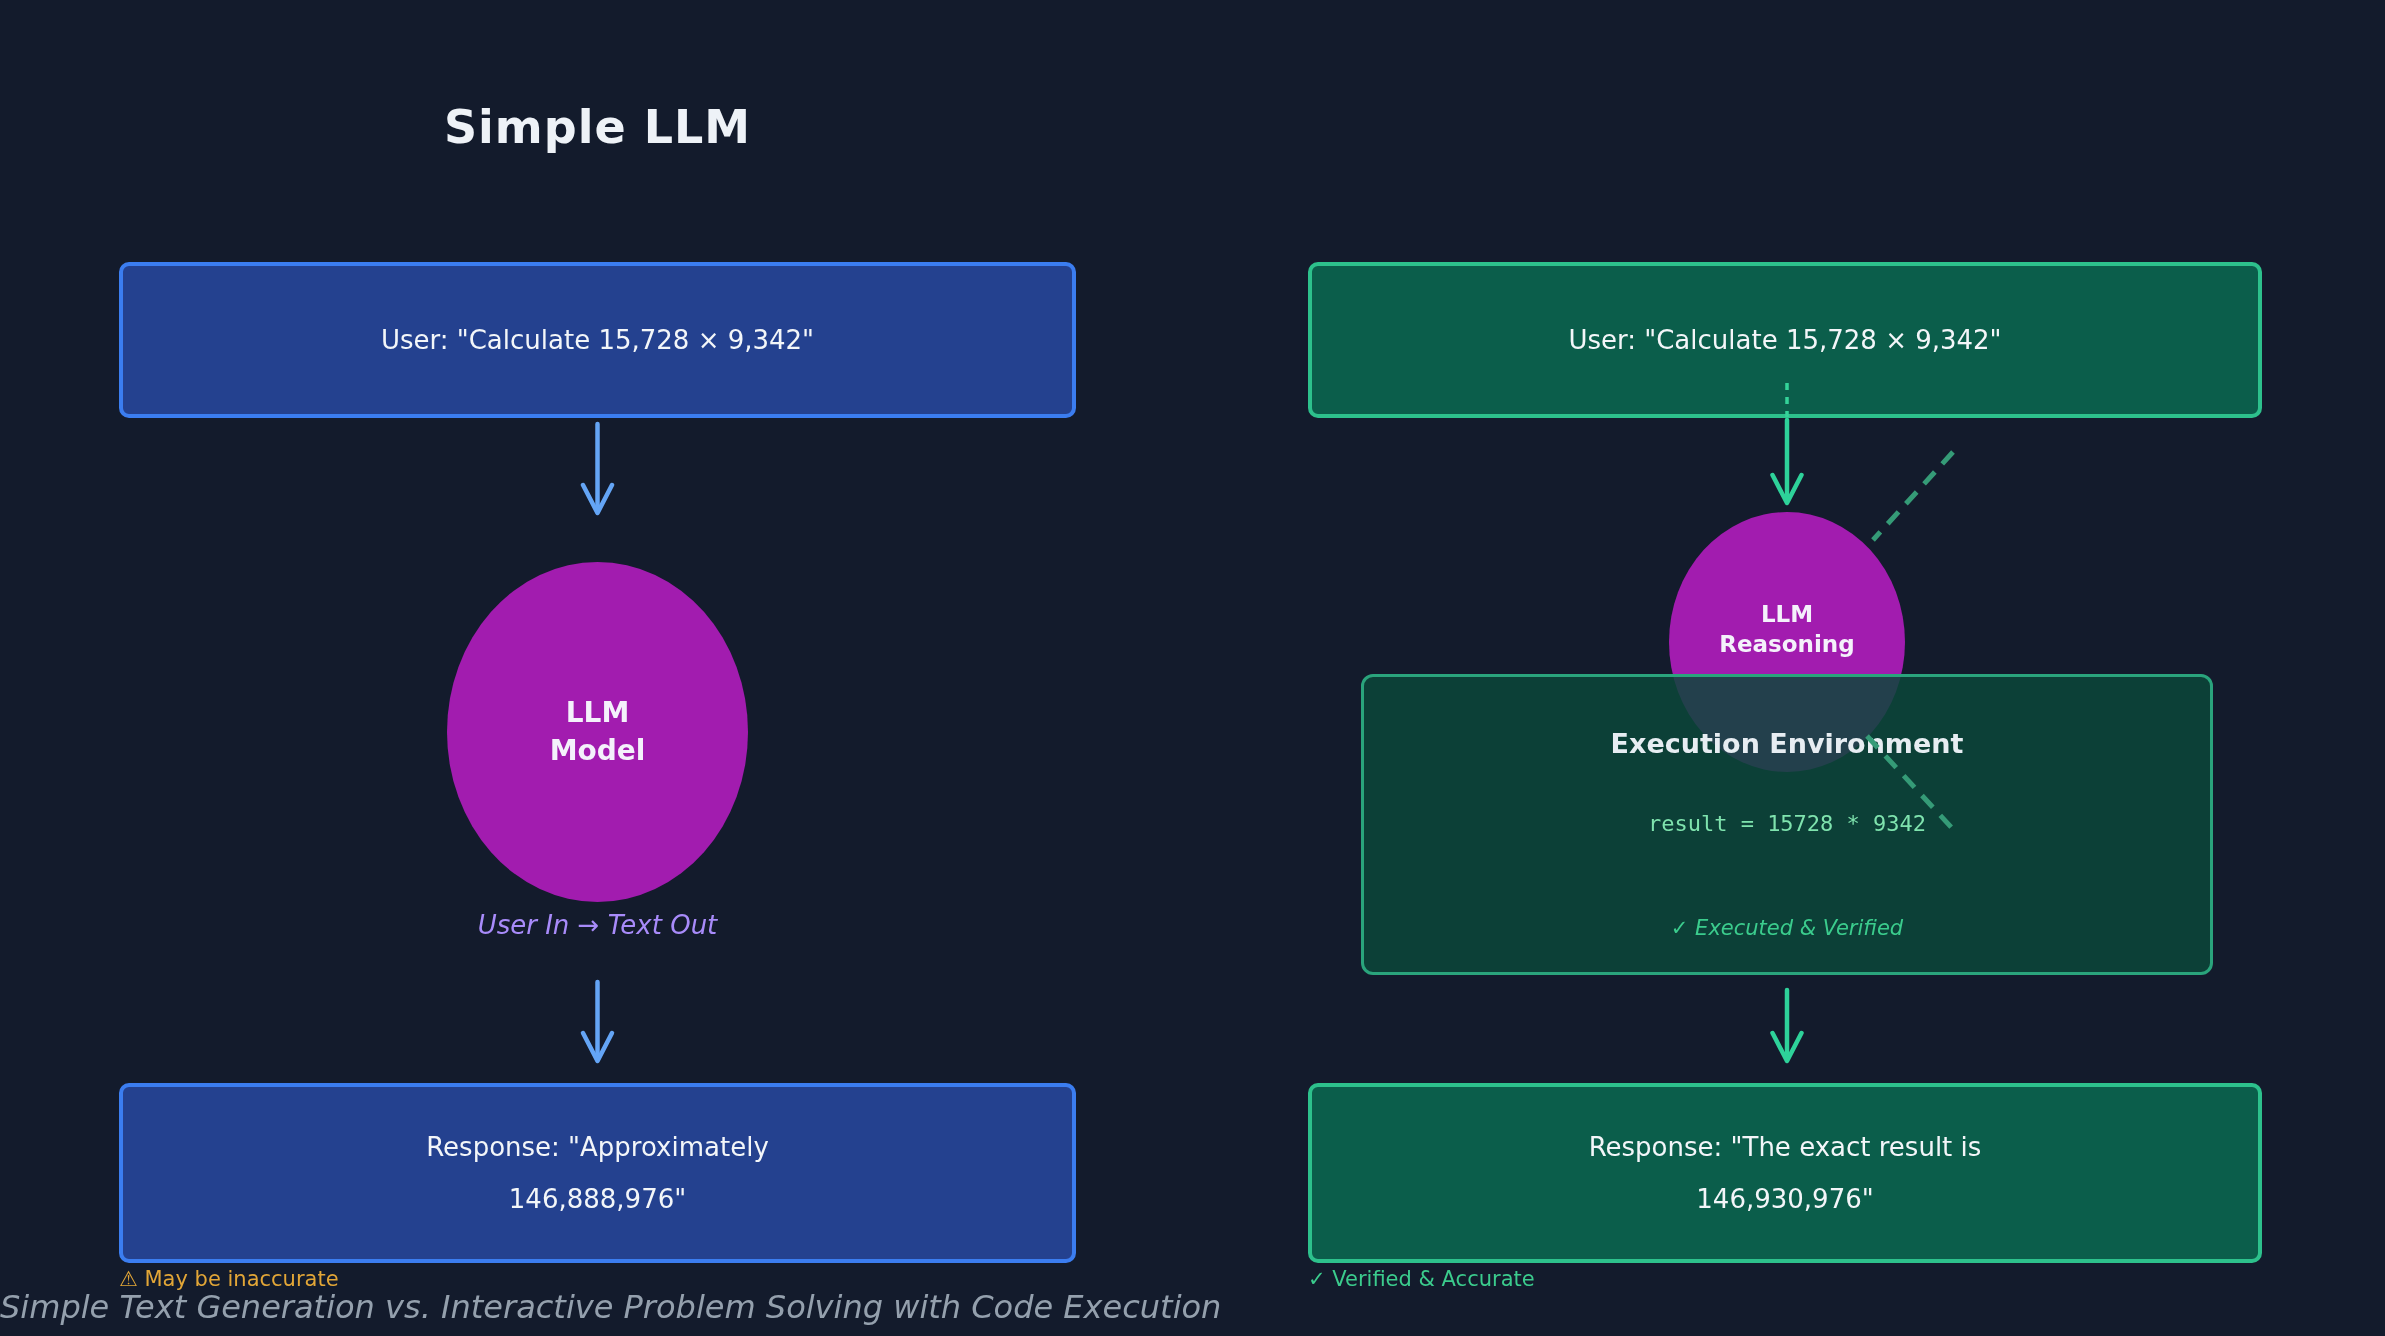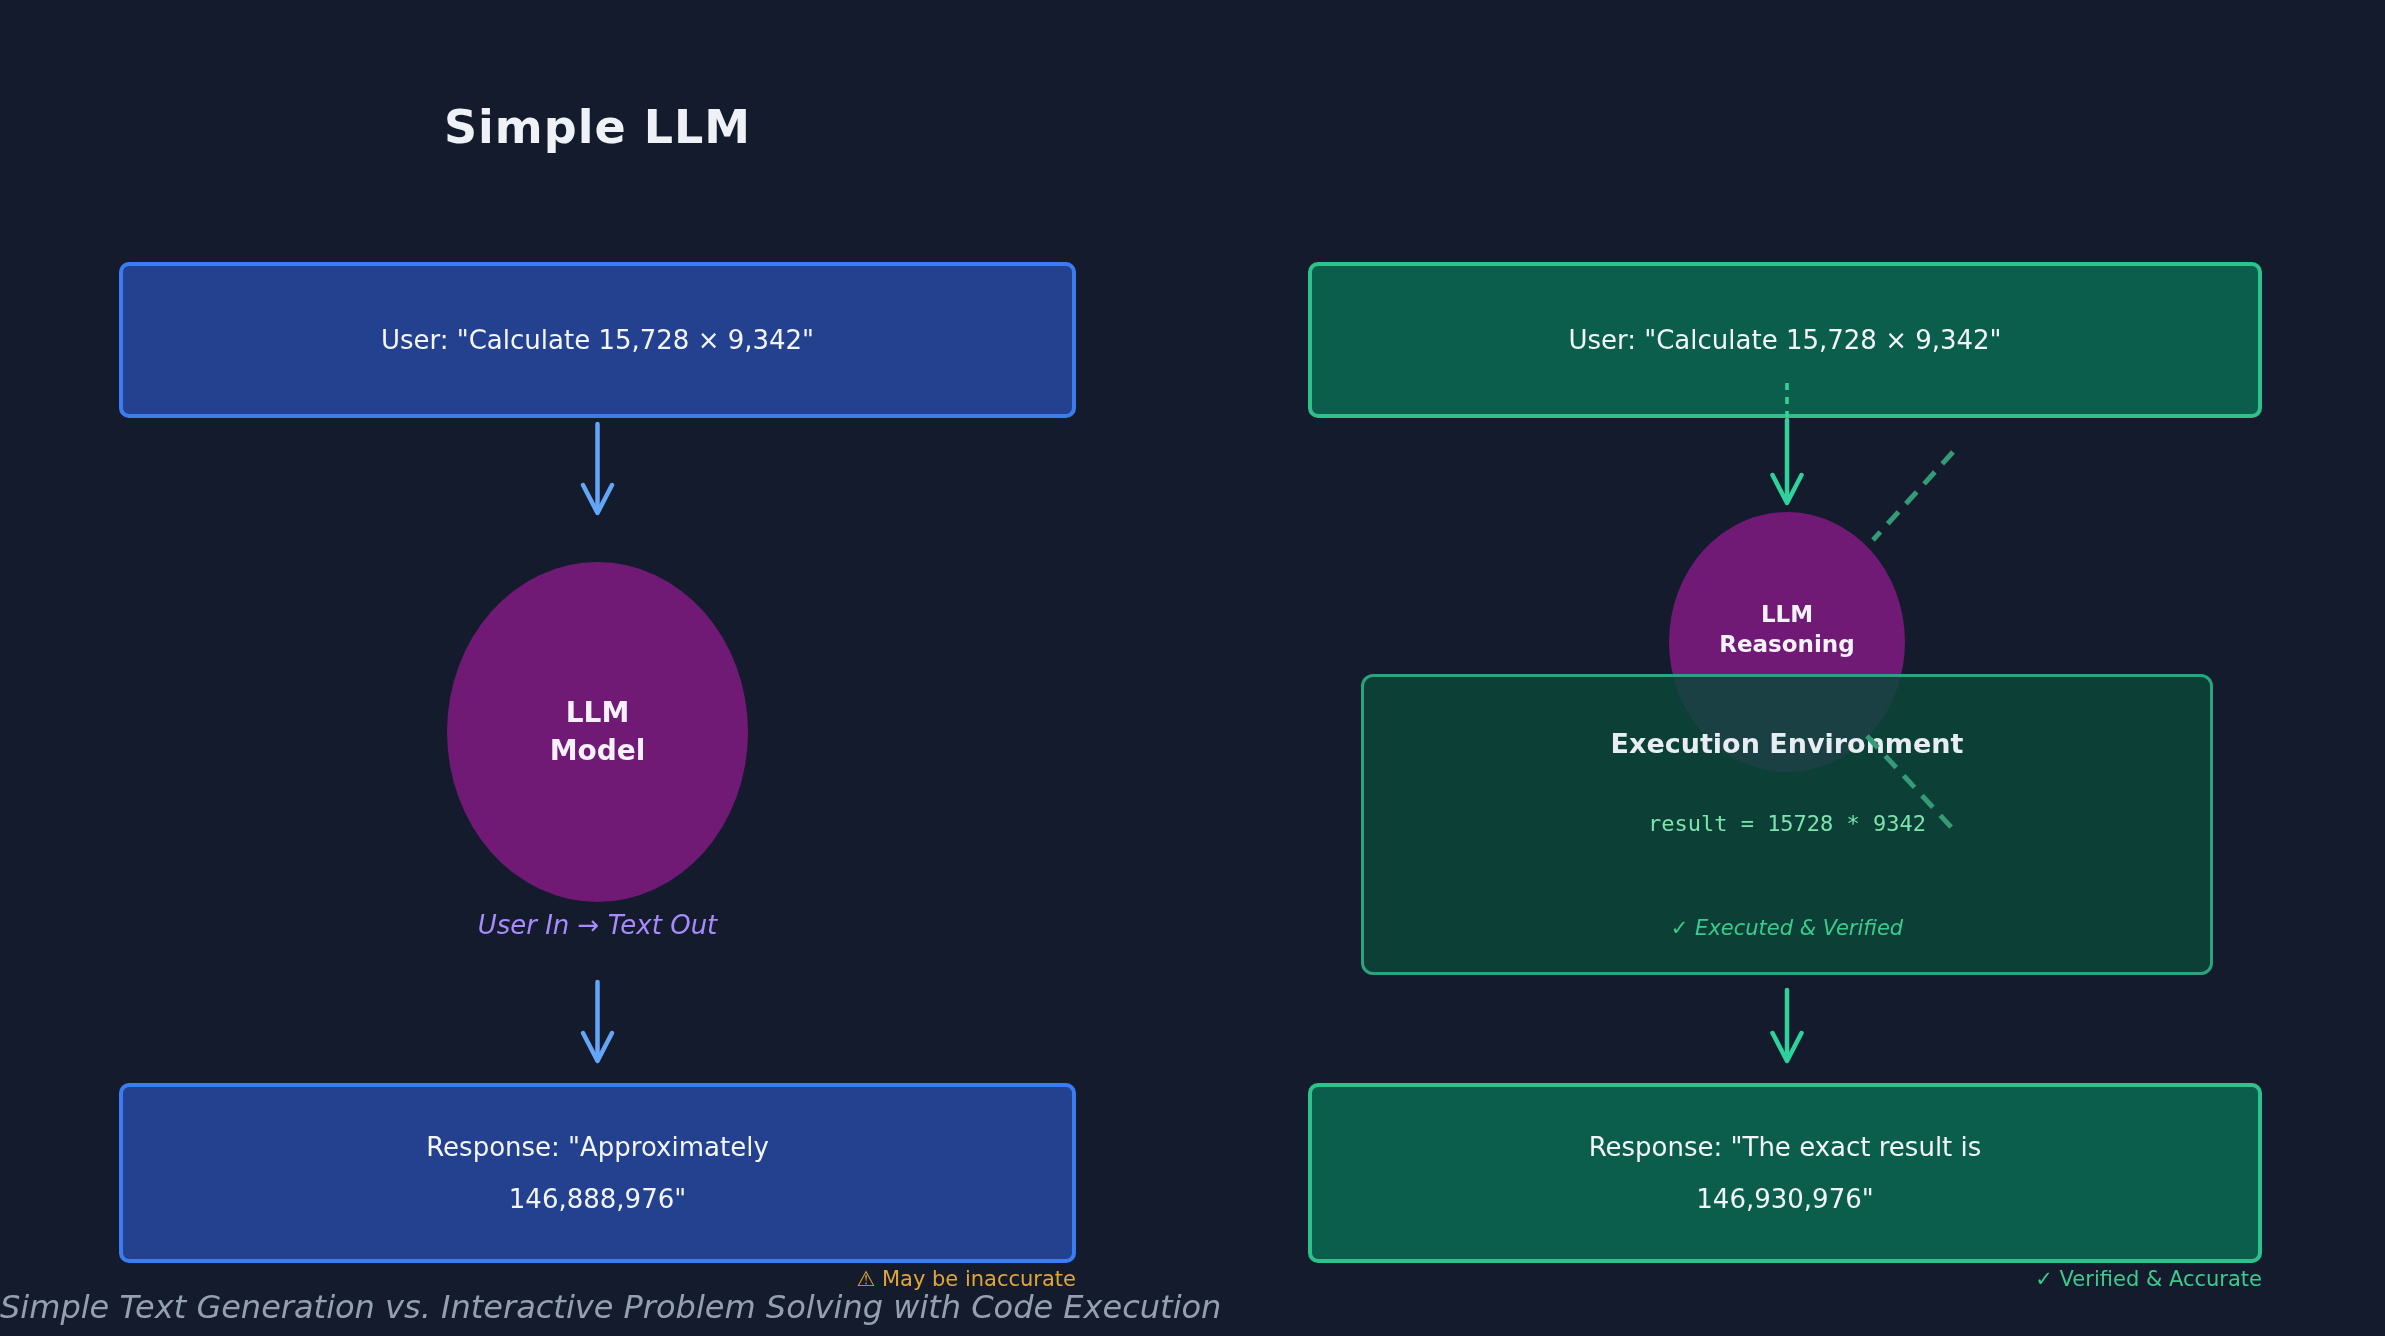--- a/index.html
+++ b/index.html
@@ -48,21 +48,21 @@
     background: #0b5e4b;
     border: 4px solid #2dc18c;
   }
   #user-box-left      { left: 119px;  top: 262px;  width: 957px; height: 156px; }
   #user-box-right     { left: 1308px; top: 262px;  width: 954px; height: 156px; }
   #response-box-left  { left: 119px;  top: 1083px; width: 957px; height: 180px; gap: 26px; line-height: 1; }
   #response-box-right { left: 1308px; top: 1083px; width: 954px; height: 180px; gap: 26px; line-height: 1; }
 
   .node-circle {
     border-radius: 50%;
-    background: #701a75;
+    background: #a21caf;
     display: flex;
     flex-direction: column;
     align-items: center;
     justify-content: center;
     text-align: right;
     font-weight: bold;
     color: #f4f1fb;
   }
   #llm-model-circle {
     left: 447px; top: 562px; width: 301px; height: 340px;
@@ -112,21 +112,21 @@
   #exec-status {
     left: 0; top: 239px; width: 100%;
     text-align: center;
     font-style: italic;
     font-size: 21px;
     color: #3bcc8d;
   }
 
   .footnote {
     top: 1267px;
-    text-align: right;
+    text-align: left;
     font-size: 21px;
   }
   #footnote-left  { left: 119px;  width: 957px; color: #e2a637; }
   #footnote-right { left: 1308px; width: 954px; color: #3bcc8d; }
 
   #bottom-caption {
     left: 0; top: 1288px; width: 2385px;
     text-align: left;
     font-style: italic;
     font-size: 32px;

